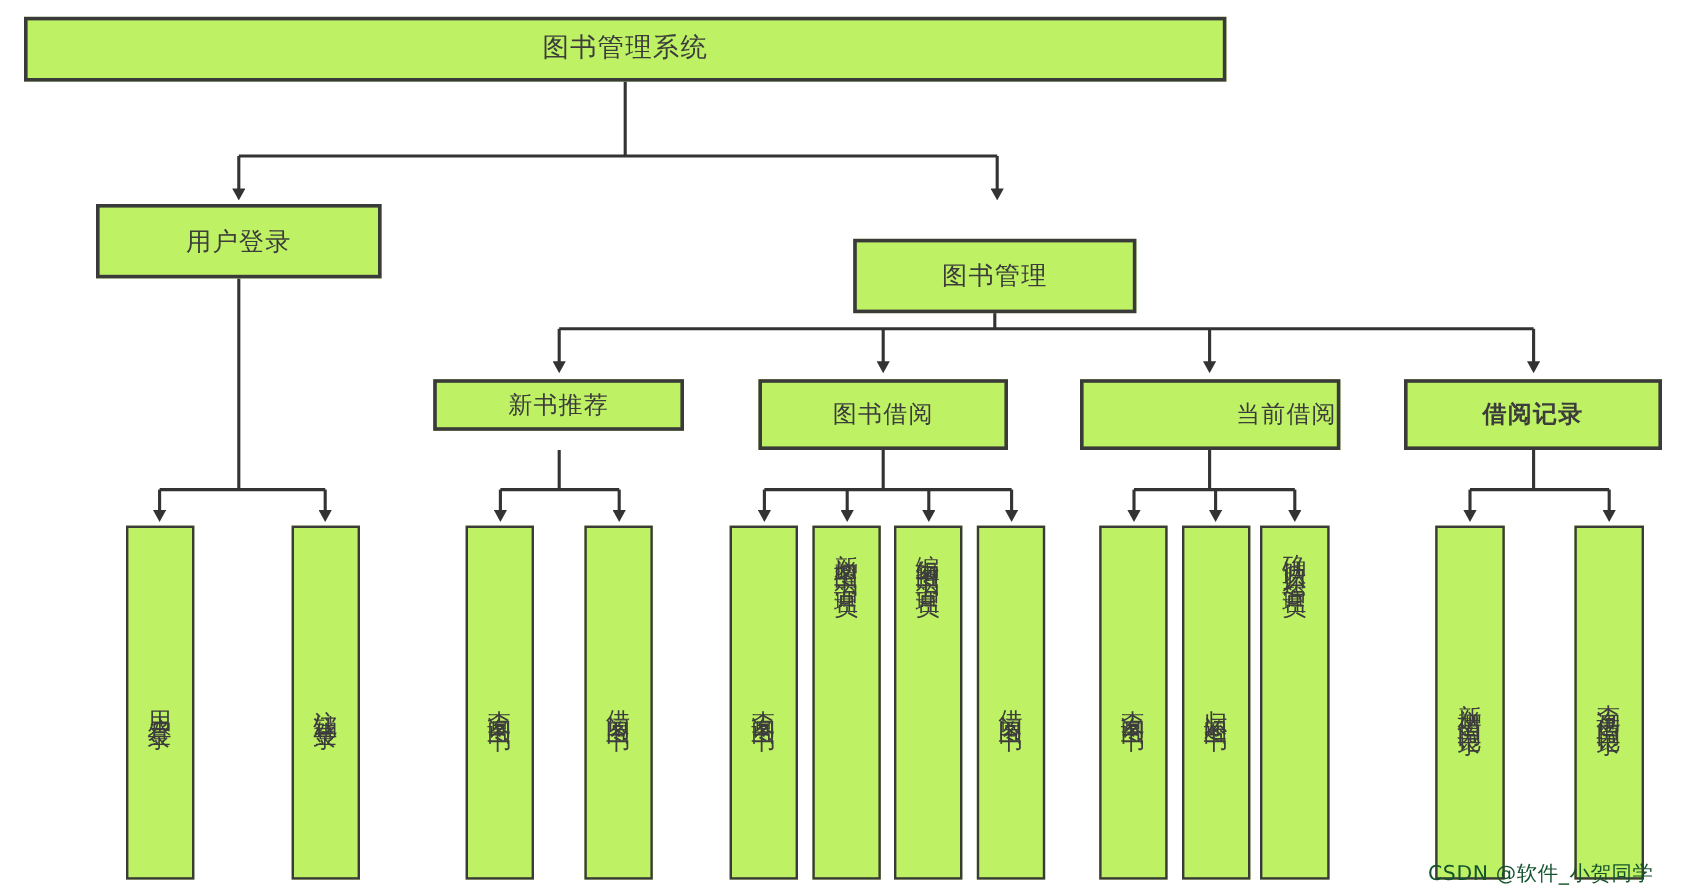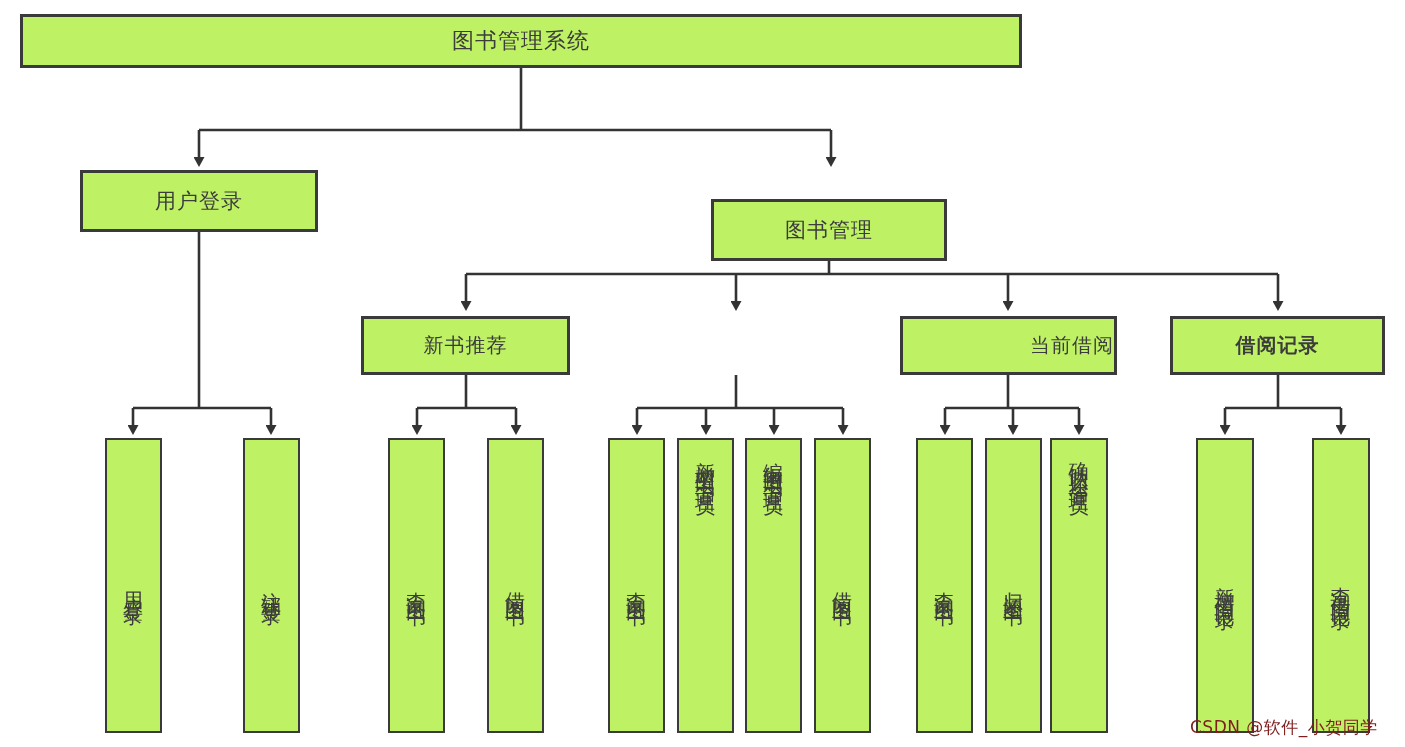--- a/index.html
+++ b/index.html
@@ -71,21 +71,21 @@
     display: flex;
     align-items: center;
     justify-content: center;
   }
   .vert-inner.top {
     align-items: flex-start;
     padding-top: 6px;
   }
   .watermark {
     position: absolute;
-    color: #7f1d1d;
+    color: #14532d;
     font-size: 17px;
     letter-spacing: 0.5px;
     white-space: nowrap;
     user-select: none;
   }
 </style>
 </head>
 <body>
 
 <div id="canvas">
@@ -147,24 +147,27 @@
   </div>
 
   <div class="node horiz lvl1" style="left:80px; top:170px; width:238px; height:62px;">
     <span class="node-label">用户登录</span>
   </div>
 
   <div class="node horiz lvl1" style="left:711px; top:170px; width:236px; height:62px;margin-top:29px;">
     <span class="node-label">图书管理</span>
   </div>
 
-  <div class="node horiz lvl2" style="left:361px; top:316px; width:209px; height:59px;">
+  <div class="node horiz lvl2" style="left:361px; top:316px; width:209px; height:43px;">
     <span class="node-label">新书推荐</span>
   </div>
 
+  <div class="node horiz lvl2" style="left:632px; top:316px; width:208px; height:59px;">
+    <span class="node-label">图书借阅</span>
+  </div>
 
   <div class="node horiz lvl2" style="left:900px; top:316px; width:217px; height:59px;justify-content:flex-end;">
     <span class="node-label">当前借阅</span>
   </div>
 
   <div class="node horiz lvl2" style="left:1170px; top:316px; width:215px; height:59px;font-weight:bold;">
     <span class="node-label">借阅记录</span>
   </div>
 
   <div class="node vert" style="left:105px; top:438px; width:57px; height:295px;">

